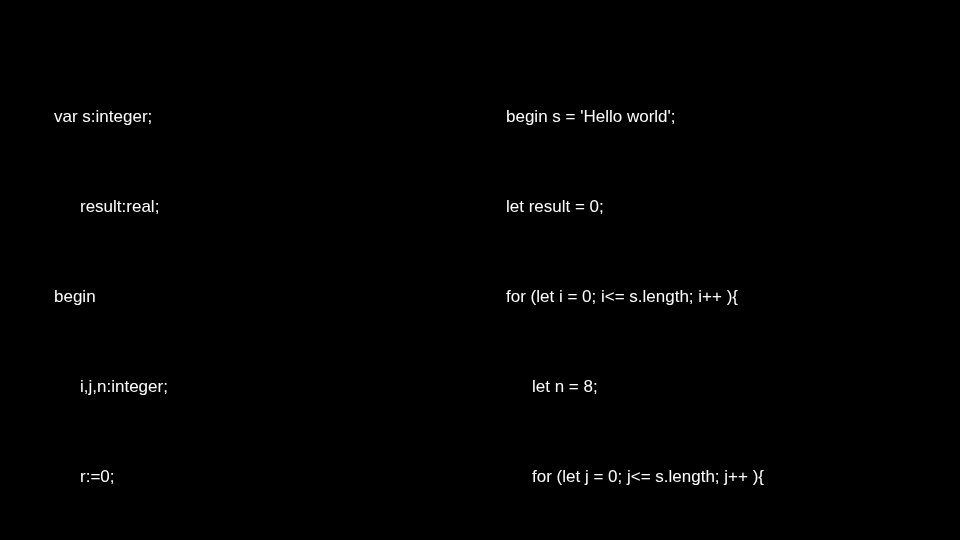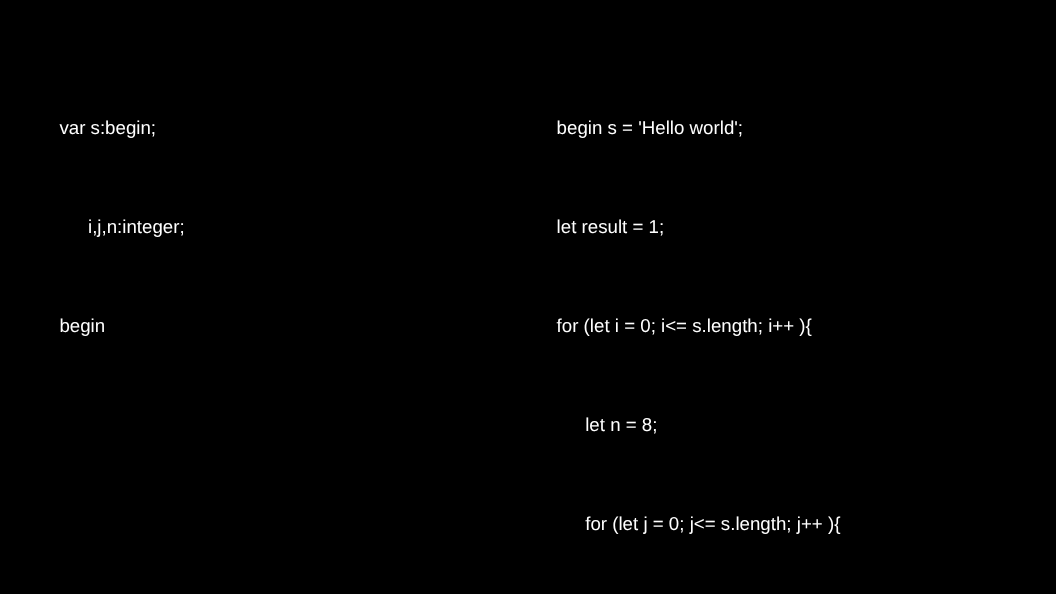--- a/index.html
+++ b/index.html
@@ -34,38 +34,40 @@
     width: 400px;
   }
   .line { display: block; }
   .ind1 { padding-left: 26px; }
 </style>
 </head>
 <body>
 
 <div class="page">
   <div class="code-col col-left">
-    <span class="line">var s:begin;</span>
+    <span class="line">var s:integer;</span>
+    <span class="line ind1">result:real;</span>
+    <span class="line">begin</span>
     <span class="line ind1">i,j,n:integer;</span>
-    <span class="line">begin</span>
+    <span class="line ind1">r:=0;</span>
     
     
     
     
     
     
     
     
     
     
   </div>
 
   <div class="code-col col-right">
     <span class="line">begin s = 'Hello world';</span>
-    <span class="line">let result = 1;</span>
+    <span class="line">let result = 0;</span>
     <span class="line">for (let i = 0; i&lt;= s.length; i++ ){</span>
     <span class="line ind1">let n = 8;</span>
     <span class="line ind1">for (let j = 0; j&lt;= s.length; j++ ){</span>
     
     
     
     
     
   </div>
 </div>

